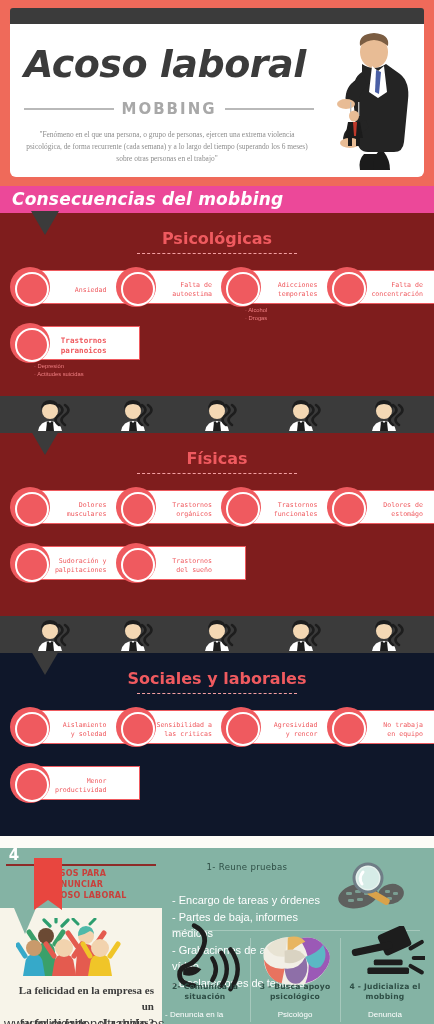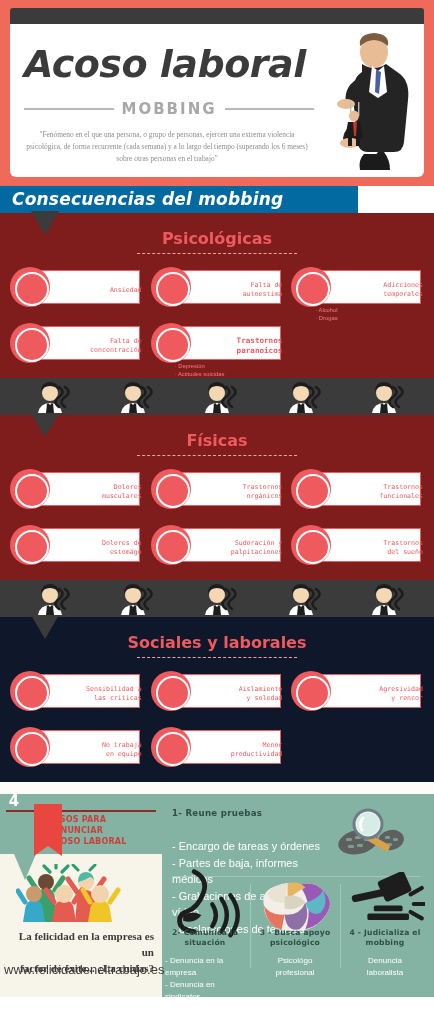--- a/index.html
+++ b/index.html
@@ -80,22 +80,22 @@
   
   .hero-photo {
     position: absolute;
     right: 6px; top: 6px;
     width: 112px; height: 145px;
   }
 
   
   .bar {
     position: relative;
-    width: 358px;
-    background: #0369a1;
+    width: 434px;
+    background: #ec4899;
   }
   .bar-title {
     font-family: "DejaVu Sans", sans-serif;
     font-size: 17px;
     font-style: italic;
     font-weight: bold;
     color: #ffffff;
     padding: 3px 0 4px 12px;
     letter-spacing: 0.2px;
   }
@@ -133,23 +133,23 @@
     color: #ef5a5f;
     padding-top: 16px;
   }
   .dashes {
     width: 160px;
     margin: 5px auto 0 auto;
     border-top: 1.4px dashed #f4a0a3;
   }
   .items {
     display: grid;
-    grid-template-columns: repeat(3, 1fr);
+    grid-template-columns: repeat(4, 1fr);
     row-gap: 8px;
-    padding: 12px 6px 8px 6px;
+    padding: 12px 6px 26px 6px;
   }
   .item {
     position: relative;
     height: 48px;
     padding-left: 6px;
   }
   .item-box {
     position: absolute;
     left: 24px; top: 4px;
     width: 110px; height: 34px;
@@ -292,23 +292,24 @@
   }
 
   .step1 {
     position: absolute;
     left: 172px; top: 26px;
     width: 150px;
   }
   .step1-title {
     font-family: "DejaVu Sans", sans-serif;
     font-size: 8.6px;
-    font-weight: bold;
+    font-weight: normal;
     color: #2f4f46;
     letter-spacing: 0.3px;
+    text-align: center;
   }
   .step1-list {
     margin-top: 20px;
     font-family: "Liberation Sans", sans-serif;
     font-size: 11px;
     line-height: 1.5;
     color: #ffffff;
     white-space: pre-line;
   }
   .magnifier-art { position: absolute; right: 14px; top: 26px; width: 88px; height: 56px; }
@@ -599,28 +600,28 @@
             </g>
           </svg></div>
         <div class="arrow-down"></div>
       </div>
       <div class="group shade">
         <div class="group-title">Sociales y laborales</div>
         <div class="dashes"></div>
         <div class="items">
           <div class="item">
             <div class="item-box"></div>
+            <div class="item-label">Aislamiento
+y soledad</div>
+            <div class="donut"></div>
+          </div>
+          <div class="item">
+            <div class="item-box"></div>
             <div class="item-label">Sensibilidad a
 las criticas</div>
-            <div class="donut"></div>
-          </div>
-          <div class="item">
-            <div class="item-box"></div>
-            <div class="item-label">Aislamiento
-y soledad</div>
             <div class="donut"></div>
           </div>
           <div class="item">
             <div class="item-box"></div>
             <div class="item-label">Agresividad
 y rencor</div>
             <div class="donut"></div>
           </div>
           <div class="item">
             <div class="item-box"></div>

